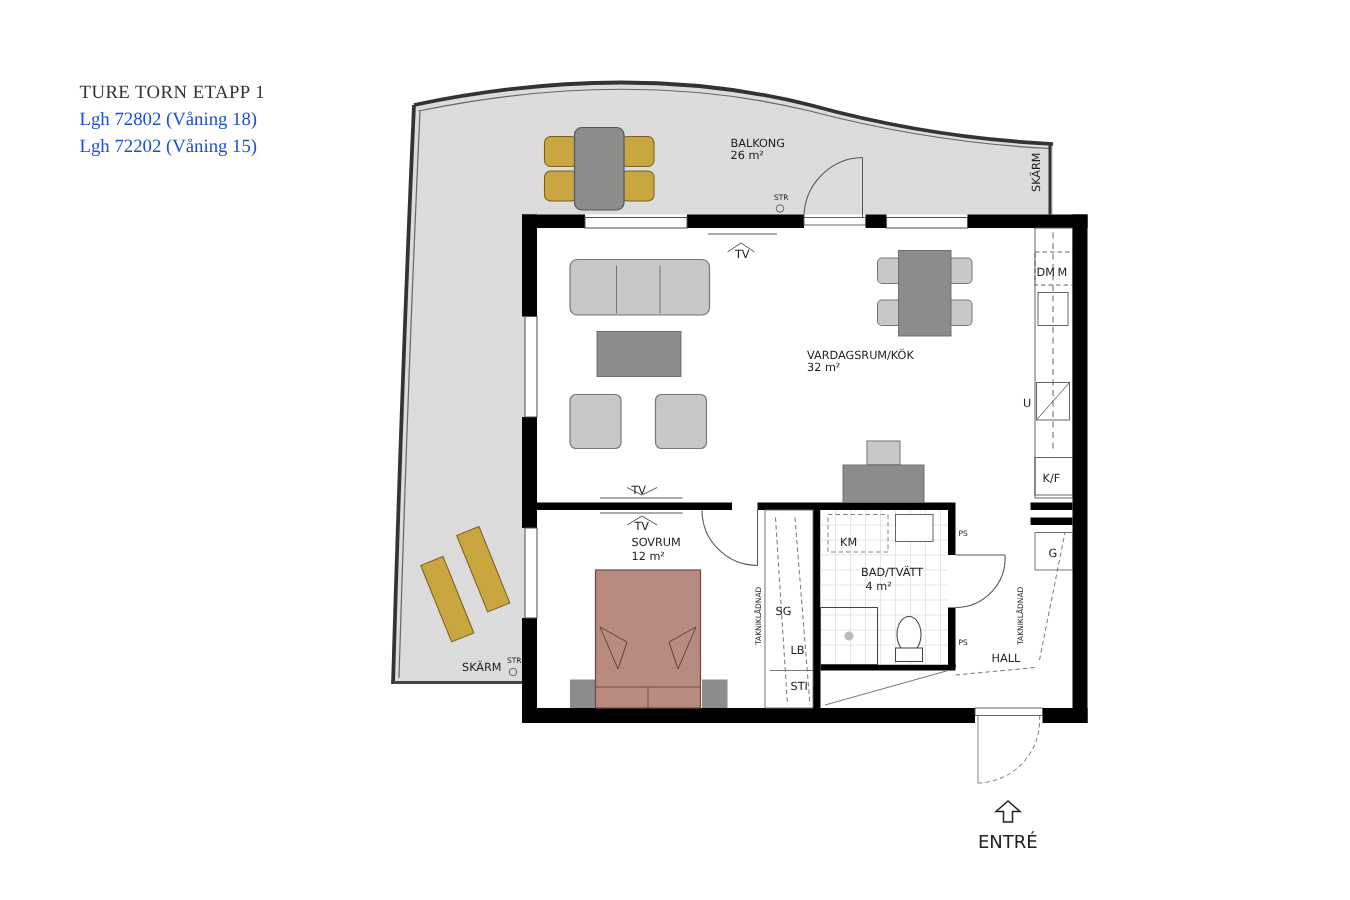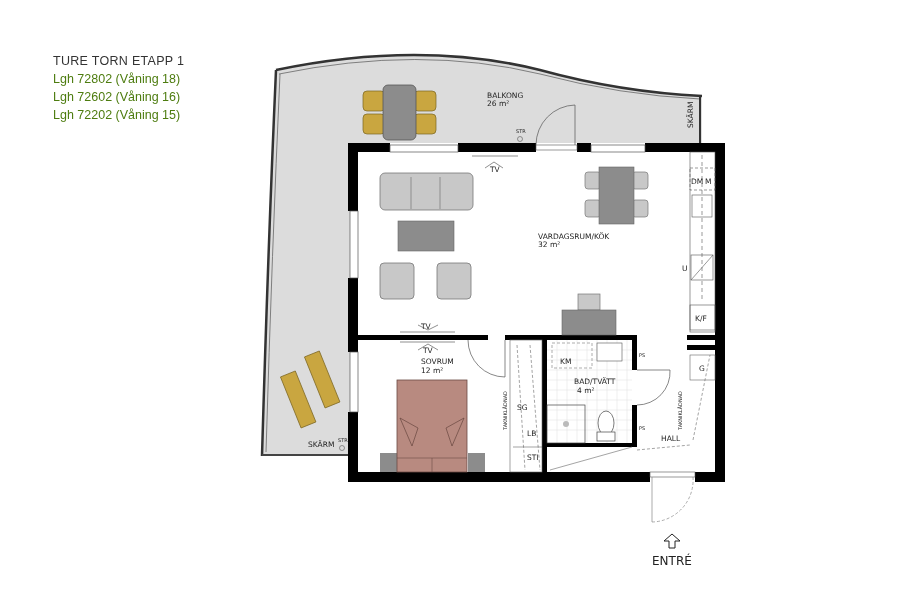--- a/index.html
+++ b/index.html
@@ -1,31 +1,30 @@
 <!DOCTYPE html>
 <html><head>
 <meta charset="utf-8">
 <style>
   html, body { margin: 0; padding: 0; background: #ffffff; }
   body { width: 900px; height: 600px; position: relative; overflow: hidden; font-family: "Liberation Sans", sans-serif; }
-  .header { position: absolute; left: 53px; top: 52px; color: #666; font-family: Liberation Sans, sans-serif; }
+  .header { position: absolute; left: 53px; top: 52px; color: #666; font-family: Liberation Serif, serif; }
   .header .title { font-size: 12.5px; color: #333; letter-spacing: 0.3px; line-height: 18px; }
-  .header .unit { font-size: 12.5px; color: #4d7c0f; line-height: 18px; white-space: pre; }
+  .header .unit { font-size: 12.5px; color: #1d4ed8; line-height: 18px; white-space: pre; }
   svg { position: absolute; left: 0; top: 0; }
   .lbl { font-family: "DejaVu Sans", sans-serif; font-size: 7.5px; fill: #222; }
   .lbl-sm { font-family: "DejaVu Sans", sans-serif; font-size: 5px; fill: #222; }
   .entre { font-family: "DejaVu Sans", sans-serif; font-size: 12px; fill: #222; }
 </style>
 </head>
 <body>
 
 <div class="header">
   <div class="title">TURE TORN ETAPP 1</div>
   <div class="unit">Lgh 72802 (Våning 18)</div>
-  <div class="unit">Lgh 72602 (Våning 16)</div>
   <div class="unit">Lgh 72202 (Våning 15)</div>
 </div>
 
 <svg width="900" height="600" viewBox="0 0 900 600">
 
   <g>
     <path d="M276 70 Q 420 40 540 70 Q 620 92 702 96 L 702 143 L 350 143 L 350 456 L 262 456 Q 268 250 276 70 Z" fill="#dcdcdc" stroke="none"></path>
     <path d="M276 70 Q 420 40 540 70 Q 620 92 702 96" fill="none" stroke="#333" stroke-width="2.5"></path>
     <path d="M279 74 Q 420 45 540 74 Q 620 95 700 99" fill="none" stroke="#666" stroke-width="0.8"></path>
     <path d="M276 70 Q 268 250 262 456" fill="none" stroke="#333" stroke-width="2.5"></path>

